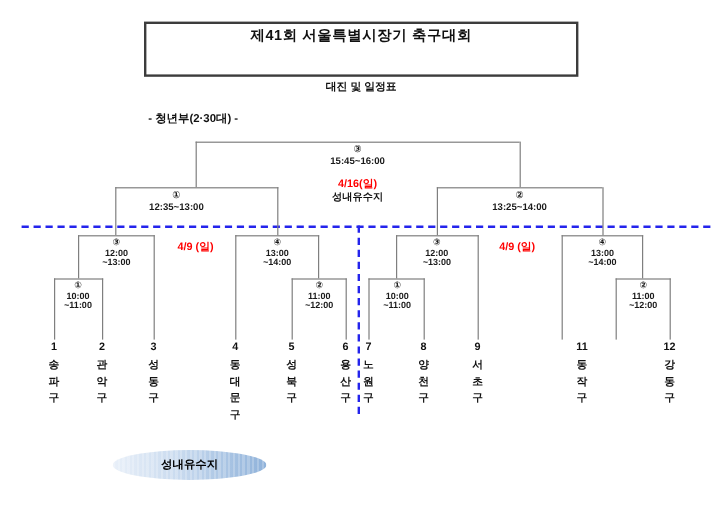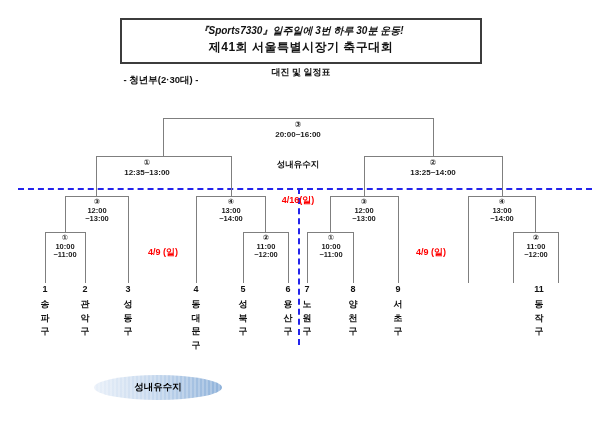--- a/index.html
+++ b/index.html
@@ -11,37 +11,37 @@
   
   .title-box{
     position:absolute;left:120px;top:18px;width:362px;height:46px;
     box-sizing:border-box;border:2px solid #3c3c3c;text-align:center;
   }
   .slogan{font-size:10px;font-weight:bold;font-style:italic;margin-top:4px;}
   .main-title{font-size:12px;font-weight:bold;margin-top:1px;letter-spacing:0.5px;text-align:center;}
   .subtitle{position:absolute;left:301px;top:66px;transform:translateX(-50%);
     font-size:9px;font-weight:bold;}
   .notes{position:absolute;left:397px;top:78px;font-size:8.5px;font-weight:bold;line-height:11.5px;}
-  .division{position:absolute;left:161px;top:74px;transform:translateX(-50%);
+  .division{position:absolute;left:161px;top:93px;transform:translateX(-50%);
     font-size:9.5px;font-weight:bold;white-space:nowrap;}
   
   .bl{position:absolute;background:#7f7f7f;}
   .h{height:1px;} .v{width:1px;}
   
   .dash-h{position:absolute;left:18px;top:188px;width:574px;height:0;
     border-top:2px dashed #2424ec;}
   .dash-v{position:absolute;left:298px;top:188px;width:0;height:157px;
     border-left:2px dashed #2424ec;}
   
   .mlabel{position:absolute;transform:translateX(-50%);text-align:center;
     font-weight:bold;color:#1a1a1a;white-space:nowrap;}
   .m8{font-size:8px;line-height:9.5px;}
   .m7{font-size:7.5px;line-height:8.5px;}
   .date-red{position:absolute;transform:translateX(-50%);color:#ff0000;
-    font-weight:bold;font-size:9px;white-space:nowrap;margin-top:47px;}
+    font-weight:bold;font-size:9px;white-space:nowrap;}
   .venue-txt{position:absolute;transform:translateX(-50%);font-weight:bold;
     font-size:8.5px;white-space:nowrap;}
   
   .team{position:absolute;width:24px;text-align:center;top:284px;}
   .team-no{font-size:9px;font-weight:bold;}
   .team-name{font-size:9px;font-weight:bold;width:11px;margin:4px auto 0;
     word-break:break-all;line-height:13.5px;}
   
   .venue-ellipse{position:absolute;top:375px;width:128px;height:25px;border-radius:50%;
     display:flex;align-items:center;justify-content:center;
@@ -50,21 +50,20 @@
       repeating-linear-gradient(90deg,rgba(255,255,255,0.22) 0 2px,rgba(255,255,255,0) 2px 4px),
       linear-gradient(90deg,#e9f0f9 0%,#c7d9ee 45%,#8fb2da 100%);
   }
 </style>
 </head>
 <body>
 
 <div id="canvas">
 
   <div class="title-box">
-    <div class="slogan">『Sports7330』일주일에 3번 하루 30분 운동!</div>
     <div class="main-title">제41회 서울특별시장기 축구대회</div>
   </div>
   <div class="subtitle">대진 및 일정표</div>
   <div class="division">- 청년부(2·30대) -</div>
 
   <div class="dash-h"></div>
   <div class="dash-v"></div>
 
   <div class="bl h" style="left:163px;top:118px;width:270px;"></div>
   <div class="bl v" style="left:163px;top:118px;height:38px;"></div>
@@ -102,21 +101,21 @@
   <div class="bl v" style="left:288px;top:232px;height:51px;"></div>
   <div class="bl h" style="left:307px;top:232px;width:47px;"></div>
   <div class="bl v" style="left:307px;top:232px;height:51px;"></div>
   <div class="bl v" style="left:353px;top:232px;height:51px;"></div>
   <div class="bl h" style="left:513px;top:232px;width:46px;"></div>
   <div class="bl v" style="left:513px;top:232px;height:51px;"></div>
   <div class="bl v" style="left:558px;top:232px;height:51px;"></div>
 
   <div class="mlabel m8" style="left:298px;top:120px;">
     <div>③</div>
-    <div>20:00~16:00</div>
+    <div>15:45~16:00</div>
   </div>
   <div class="date-red" style="left:298px;top:147px;">4/16(일)</div>
   <div class="venue-txt" style="left:298px;top:159px;">성내유수지</div>
 
   <div class="mlabel m8" style="left:147px;top:158px;">
     <div>①</div>
     <div>12:35~13:00</div>
   </div>
   <div class="mlabel m8" style="left:433px;top:158px;">
     <div>②</div>
@@ -197,22 +196,26 @@
     <div class="team-name">노원구</div>
   </div>
   <div class="team" style="left:341px;">
     <div class="team-no">8</div>
     <div class="team-name">양천구</div>
   </div>
   <div class="team" style="left:386px;">
     <div class="team-no">9</div>
     <div class="team-name">서초구</div>
   </div>
-  <div class="team" style="left:527px;">
+  <div class="team" style="left:473px;">
     <div class="team-no">11</div>
     <div class="team-name">동작구</div>
   </div>
+  <div class="team" style="left:546px;">
+    <div class="team-no">12</div>
+    <div class="team-name">강동구</div>
+  </div>
 
   <div class="venue-ellipse" style="left:94px;">
     <span>성내유수지</span>
   </div>
 
 </div>
 
 </body></html>

